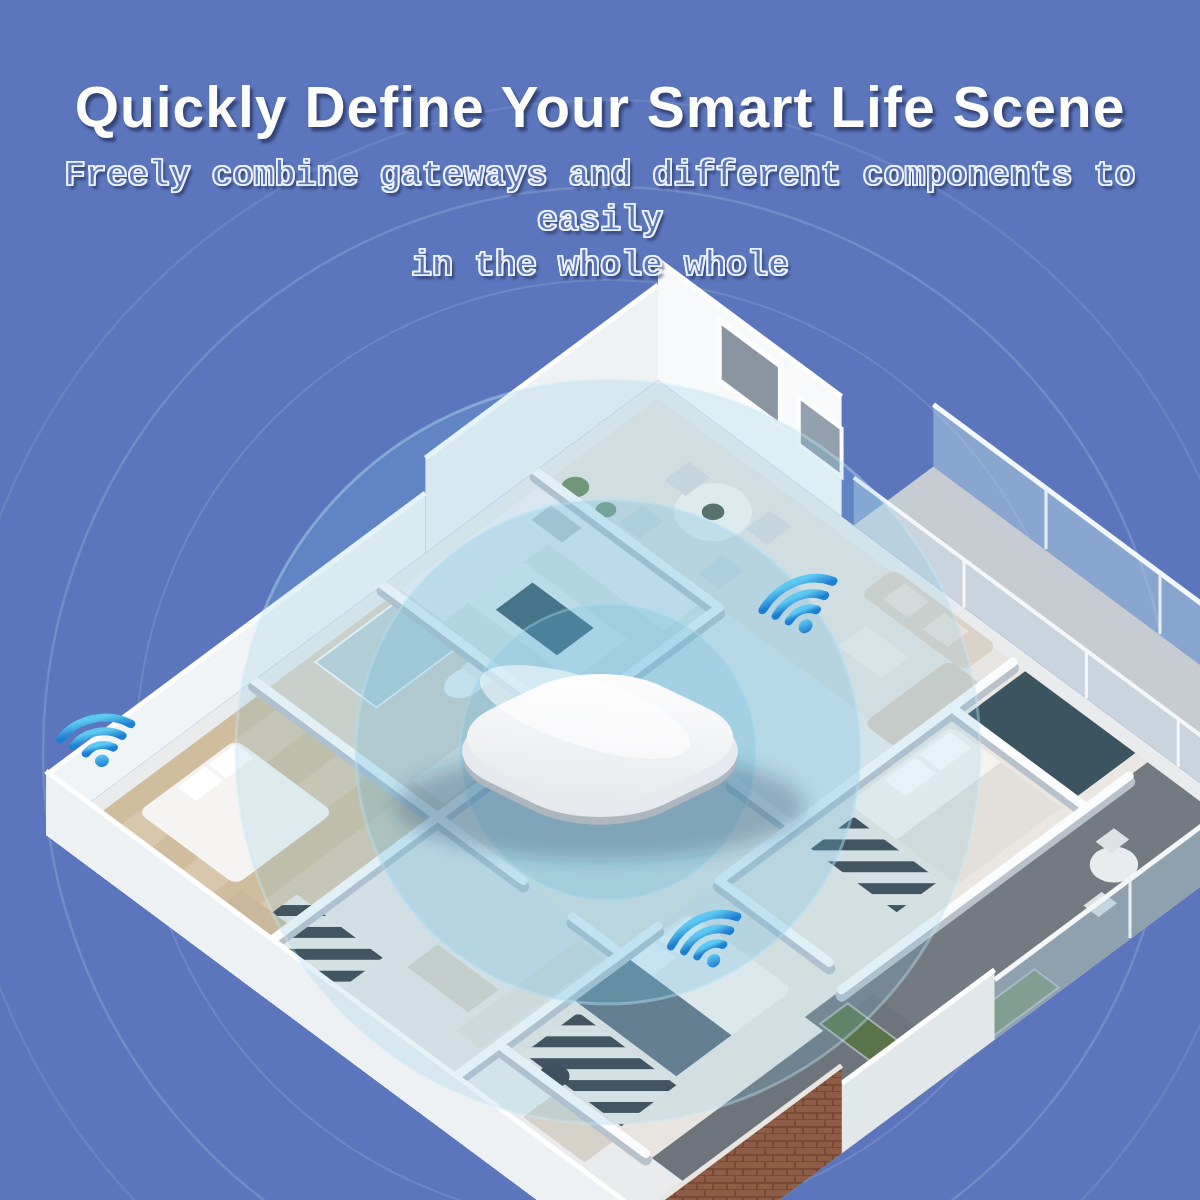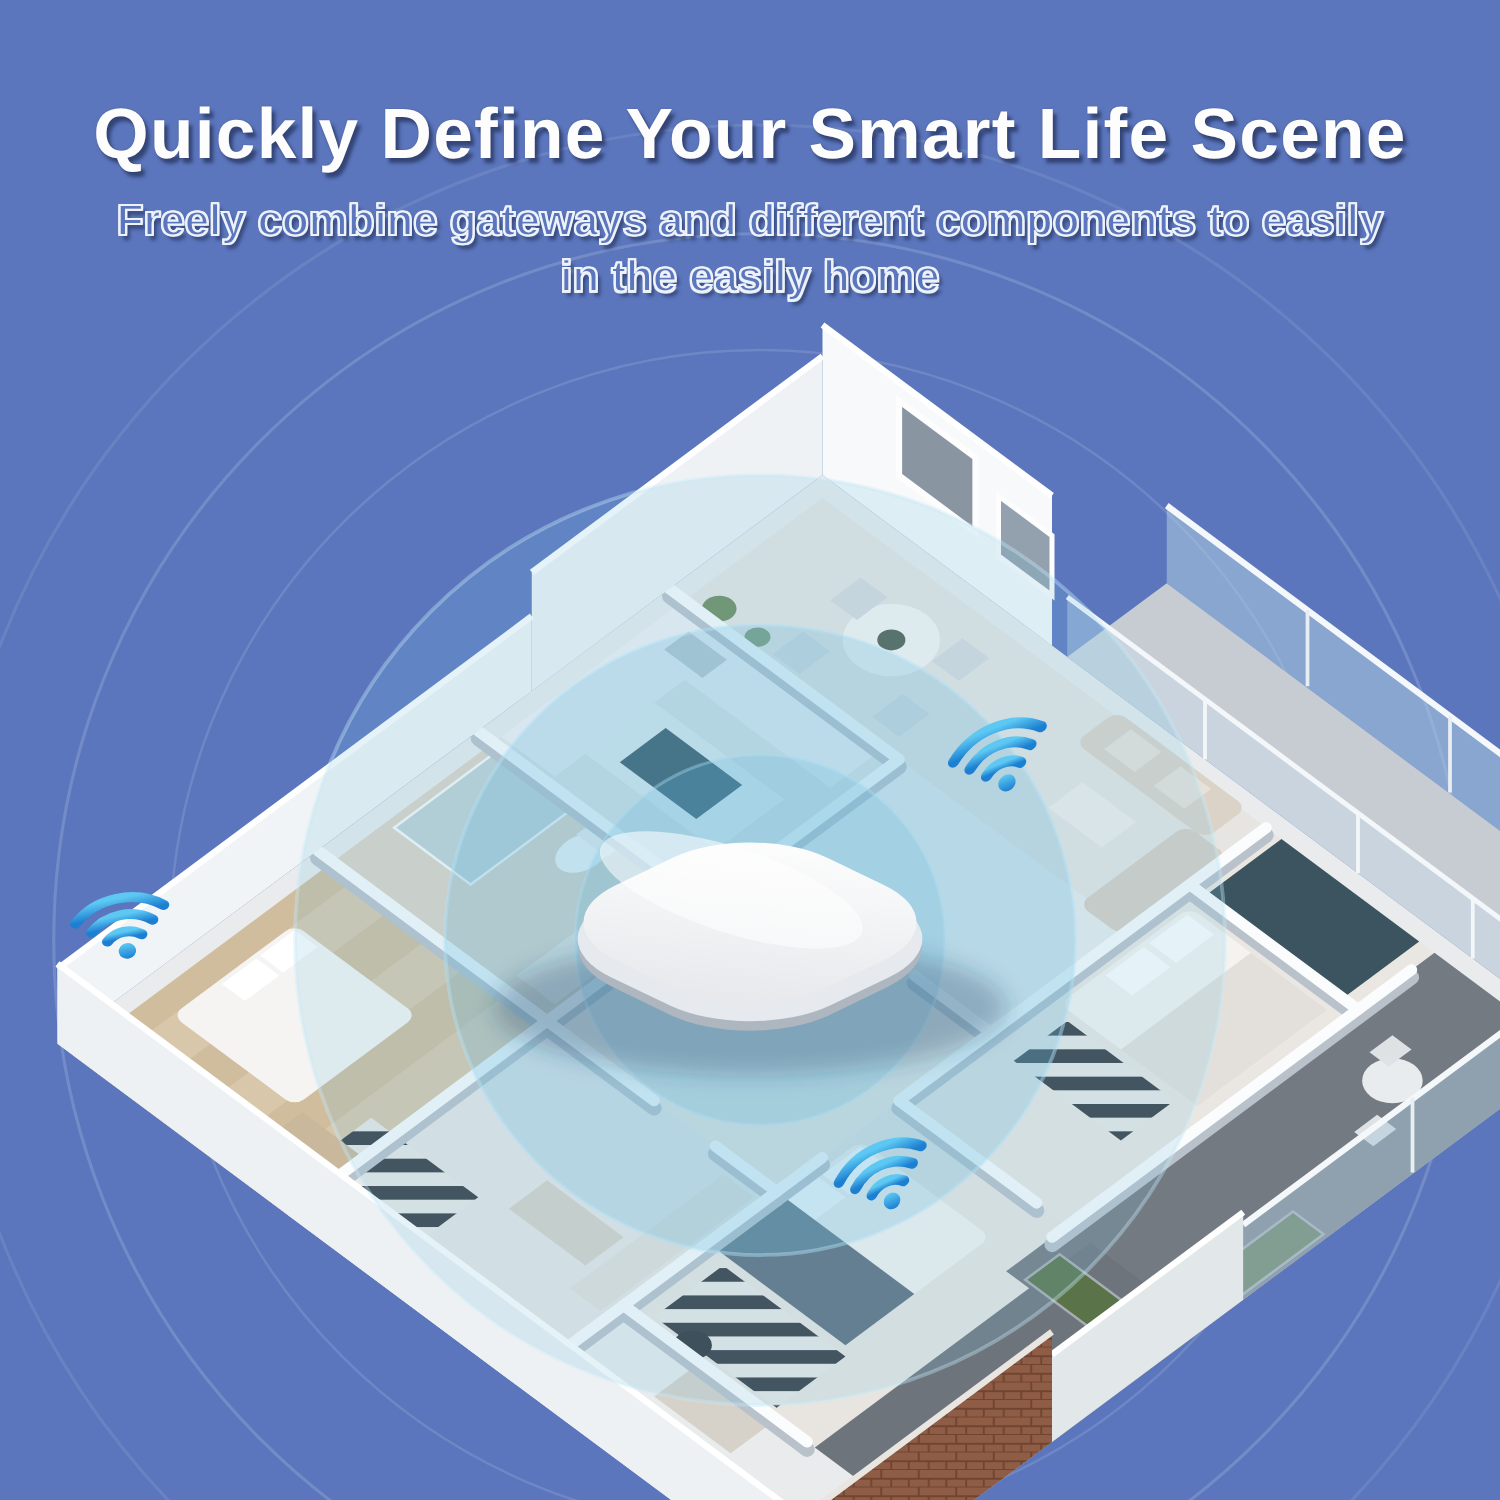--- a/index.html
+++ b/index.html
@@ -11,20 +11,21 @@
     margin:0;
     font-size:57px;font-weight:700;letter-spacing:1px;
     color:#fdfdfe;
     text-shadow:0 0 1px rgba(50,60,100,.65), 3px 4px 3px rgba(25,35,70,.6);
   }
   .subtitle{margin:14px 0 0 0;font-size:35px;font-weight:700;line-height:45px;
     color:#5b76bd;
     -webkit-text-stroke:1.6px #eef3fa;
     text-shadow:-1px -1px 0 #e8eef8, 1px -1px 0 #e8eef8, -1px 1px 0 #e8eef8, 1px 1px 0 #e8eef8,
                 3px 4px 3px rgba(25,35,70,.55);
+    font-family:Liberation Mono, monospace;
   }
   .subtitle span{display:block;}
 </style>
 </head>
 <body>
 
 <div class="poster">
 
   <svg class="scene" width="1200" height="1200" viewBox="0 0 1200 1200">
     <defs>
@@ -230,17 +231,17 @@
 
     <use href="#wifi" transform="translate(95,728) rotate(-12) scale(1,0.88)"></use>
     <use href="#wifi" transform="translate(797,592) rotate(-22) skewX(-8) scale(1.05,0.92)"></use>
     <use href="#wifi" transform="translate(703,928) rotate(-24) skewX(-6) scale(1,0.9)"></use>
   </svg>
 
   <div class="header">
     <h1 class="title">Quickly Define Your Smart Life Scene</h1>
     <p class="subtitle">
       <span>Freely combine gateways and different components to easily</span>
-      <span>in the easily home</span>
+      <span>in the whole whole</span>
     </p>
   </div>
 
 </div>
 
 </body></html>

